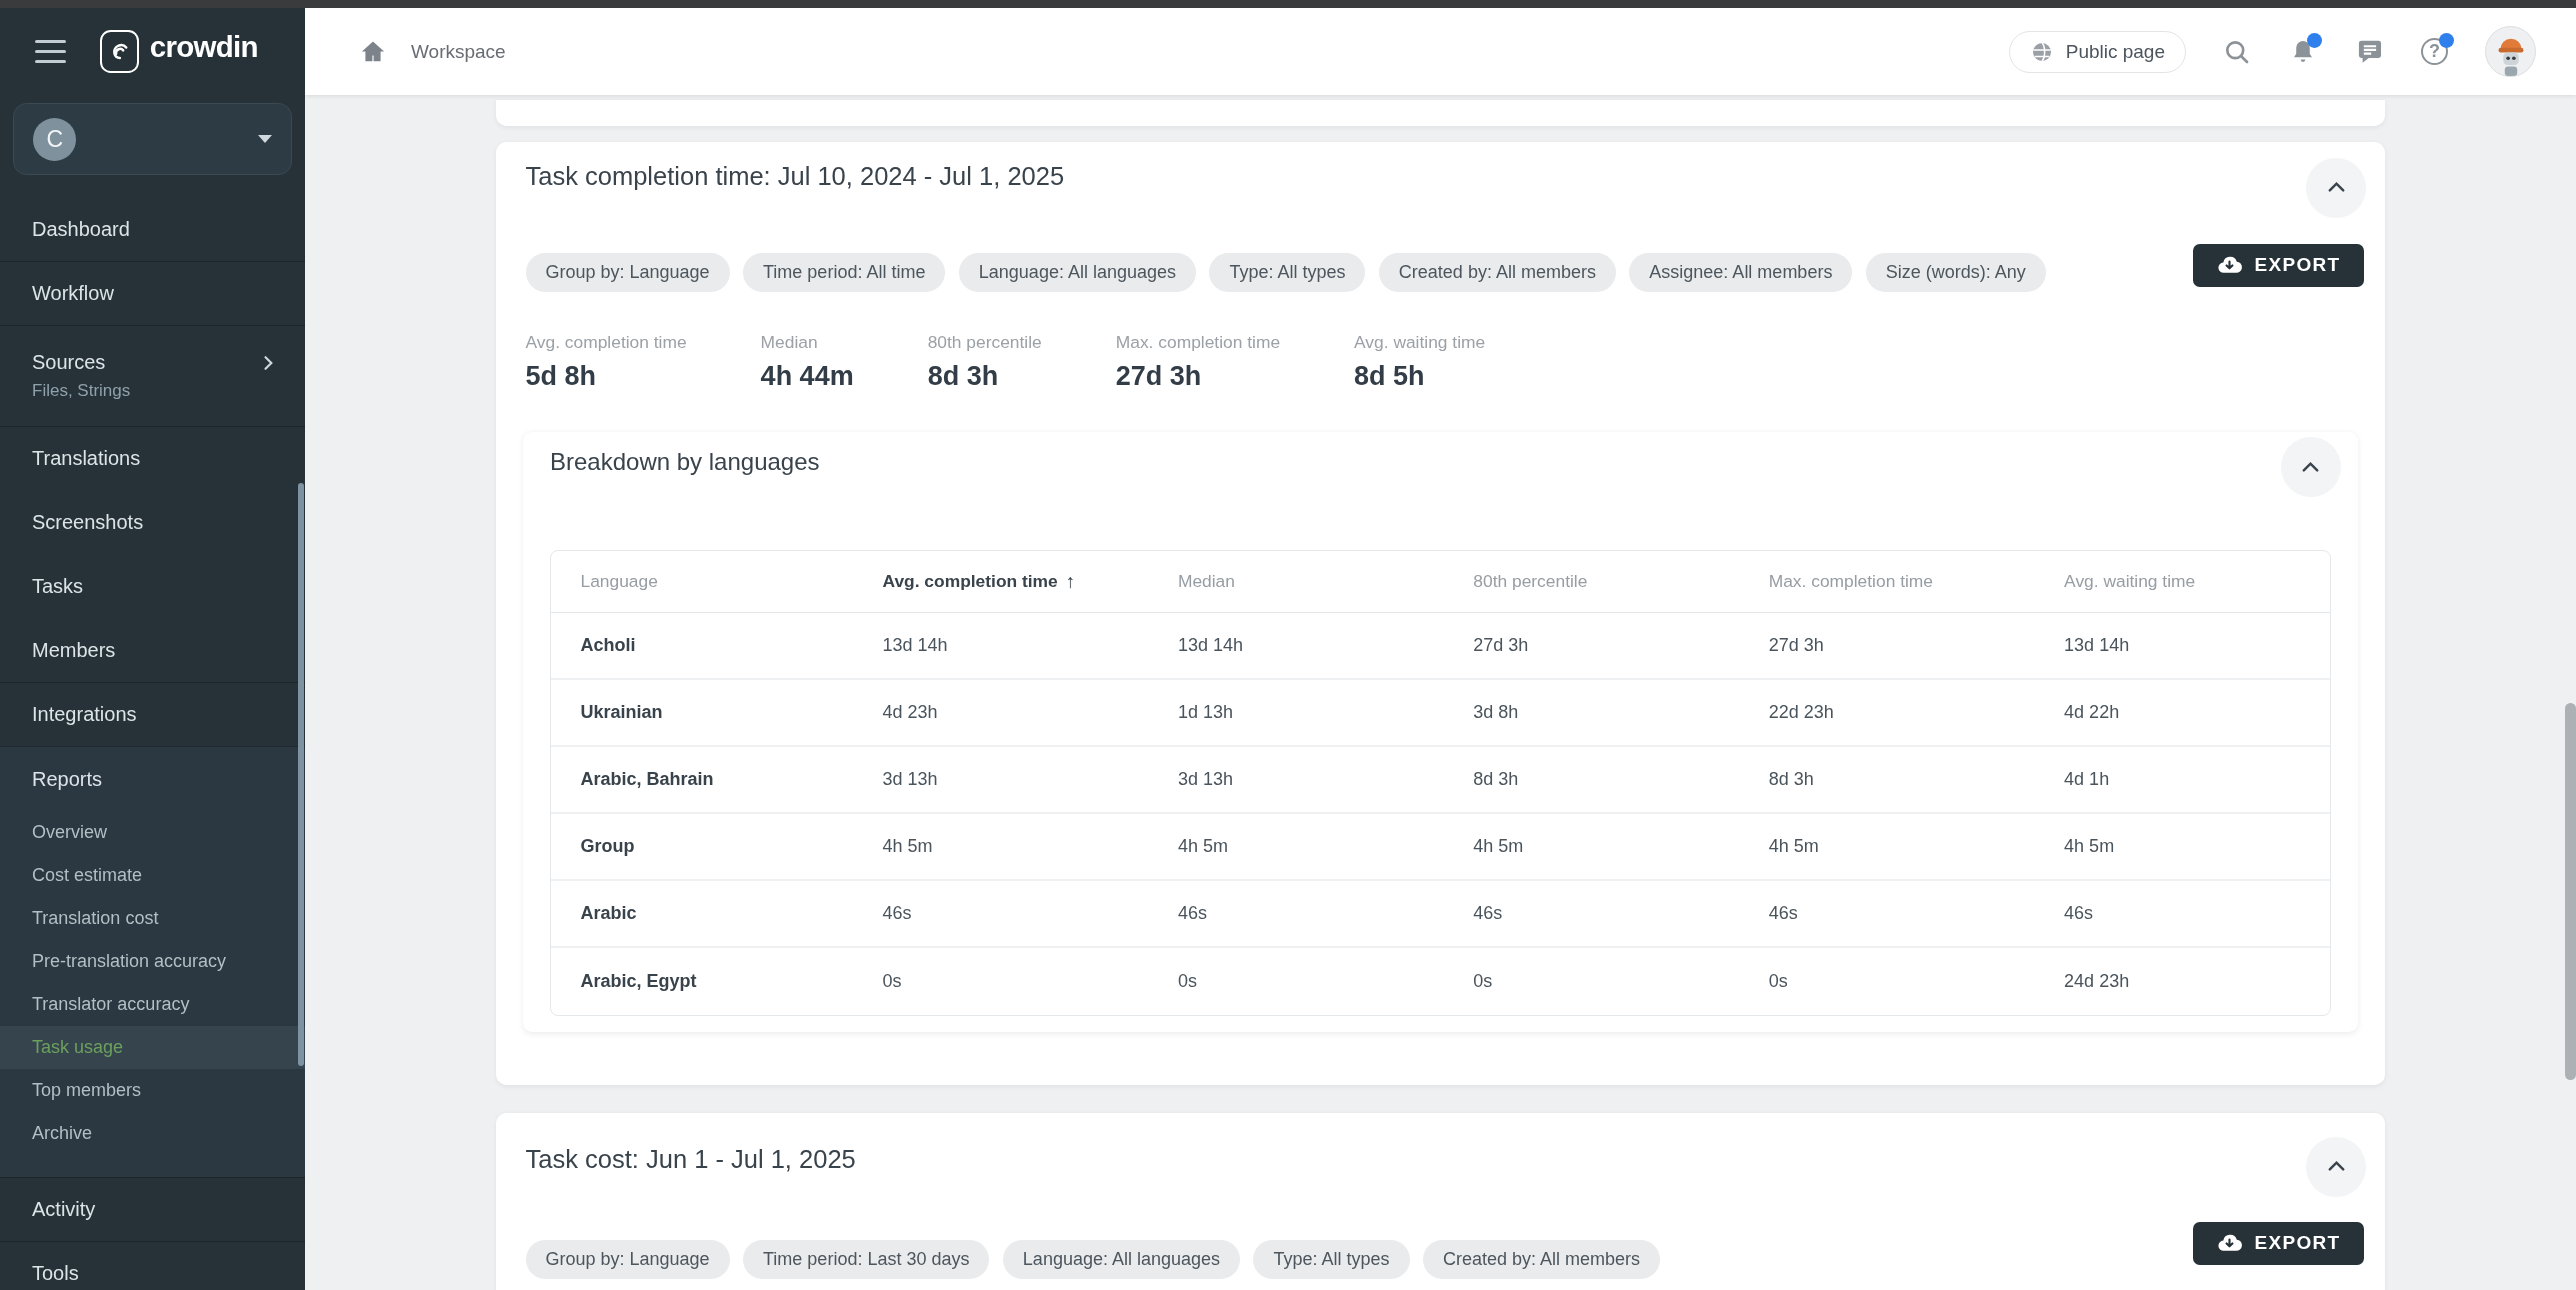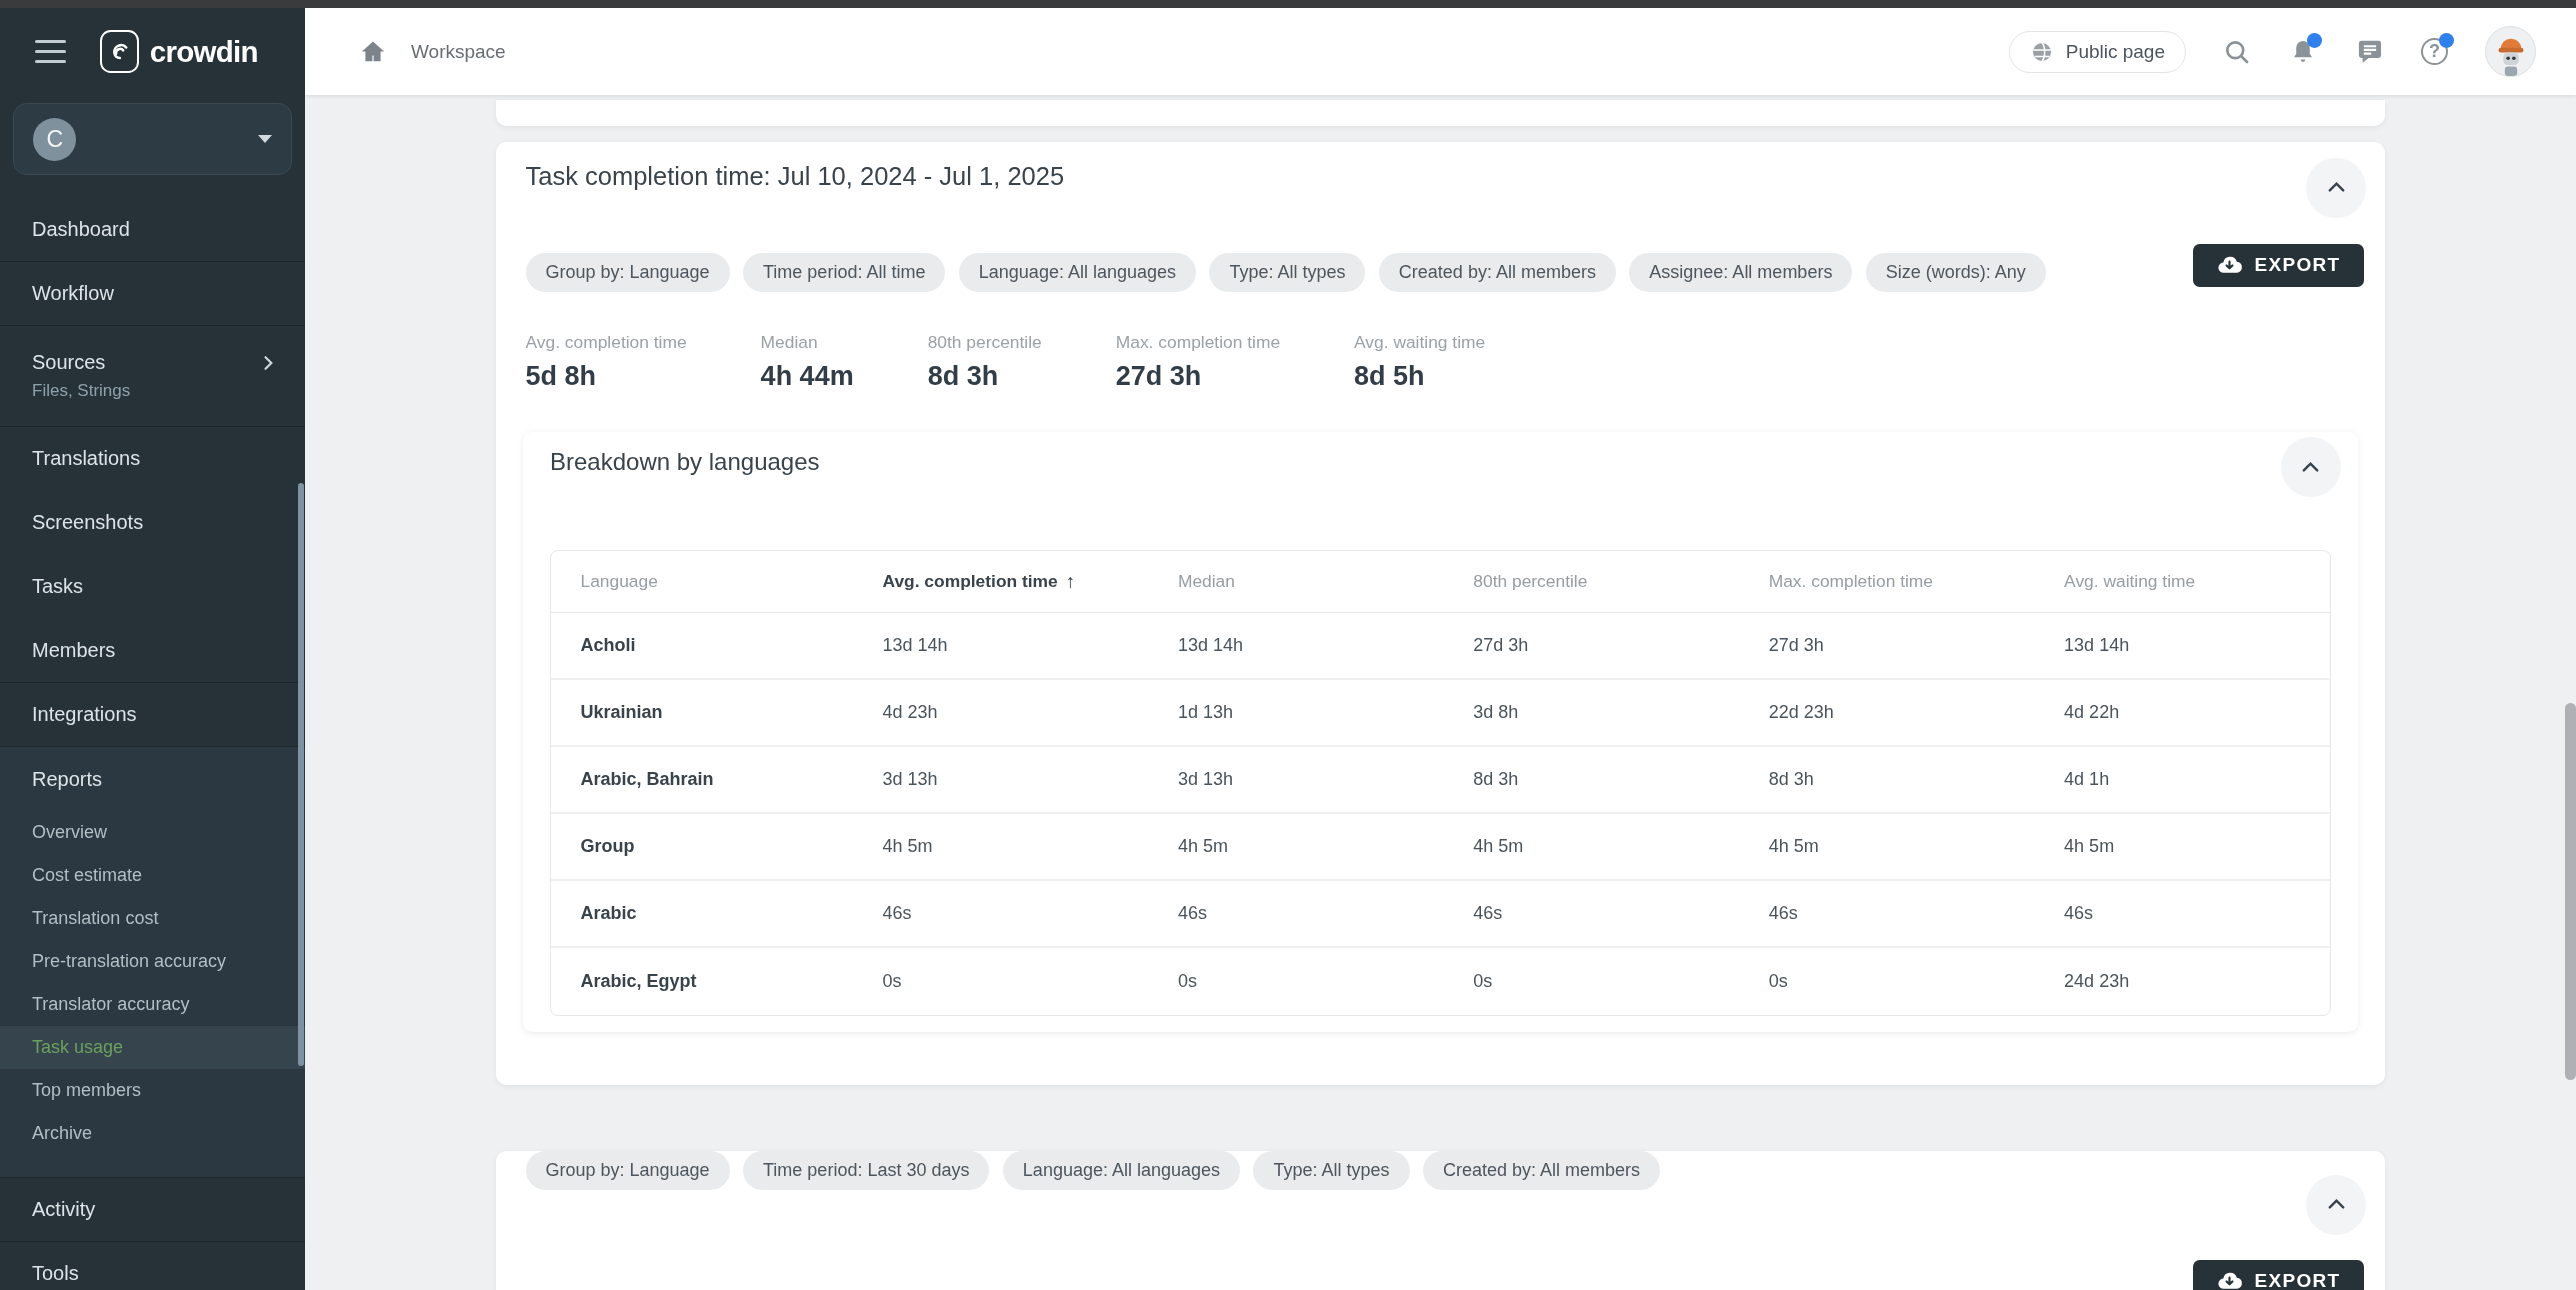--- a/index.html
+++ b/index.html
@@ -7,21 +7,21 @@
     font-family:"Liberation Sans", sans-serif; background:#eef0f1; }
 
   
   .top-strip { position:absolute; left:0; top:0; width:2576px; height:8px; background:#3a3b3d; z-index:60; }
 
   
   .sidebar { position:absolute; left:0; top:8px; bottom:0; width:305px; background:#263238; z-index:50; overflow:hidden; }
   .sb-header { height:87px; display:flex; align-items:center; padding-left:35px; }
   .hamburger { width:31px; height:23px; display:flex; flex-direction:column; justify-content:space-between; cursor:pointer; }
   .hamburger span { display:block; height:3.4px; border-radius:2px; background:#c3ccd2; }
-  .logo { display:flex; align-items:center; margin-left:34px; }
+  .logo { display:flex; margin-left:34px; }
   .logo-mark { width:39px; height:43px; border:2.7px solid #fff; border-radius:10.7px; display:flex; align-items:center; justify-content:center; }
   .logo-text { color:#fff; font-size:29.5px; font-weight:700; letter-spacing:-0.7px; margin-left:10.7px; }
 
   .account-box { margin:8px 13.4px 0 13.4px; height:72px; background:#2d3b45; border:1.3px solid #3b4953;
     border-radius:13.4px; display:flex; align-items:center; padding:0 19px; cursor:pointer; }
   .account-avatar { width:43px; height:43px; border-radius:50%; background:#7e919c; color:#f2f5f7;
     font-size:23px; display:flex; align-items:center; justify-content:center; }
   .account-caret { margin-left:auto; width:0; height:0; border-left:7.4px solid transparent;
     border-right:7.4px solid transparent; border-top:8.7px solid #cfd8dc; }
 
@@ -412,20 +412,23 @@
             <div class="t-cell">0s</div>
             <div class="t-cell">0s</div>
             <div class="t-cell">0s</div>
             <div class="t-cell">24d 23h</div>
           </div>
         </div>
       </section>
     </section>
 
     <section class="card card-cost">
+      <div class="title-row-2">
+        <h2 class="card-title">Task cost: Jun 1 - Jul 1, 2025</h2>
+      </div>
       <button class="collapse-btn cb-3">
         <span>
           <svg class="ic" width="23" height="23" viewBox="0 0 24 24" fill="none" stroke="#3a444d" stroke-width="2.6" stroke-linecap="round">
               <polyline points="5 15 12 8 19 15"></polyline>
             </svg>
         </span>
       </button>
 
       <div class="chips chips-2">
         <div class="chip">Group by: Language</div>

